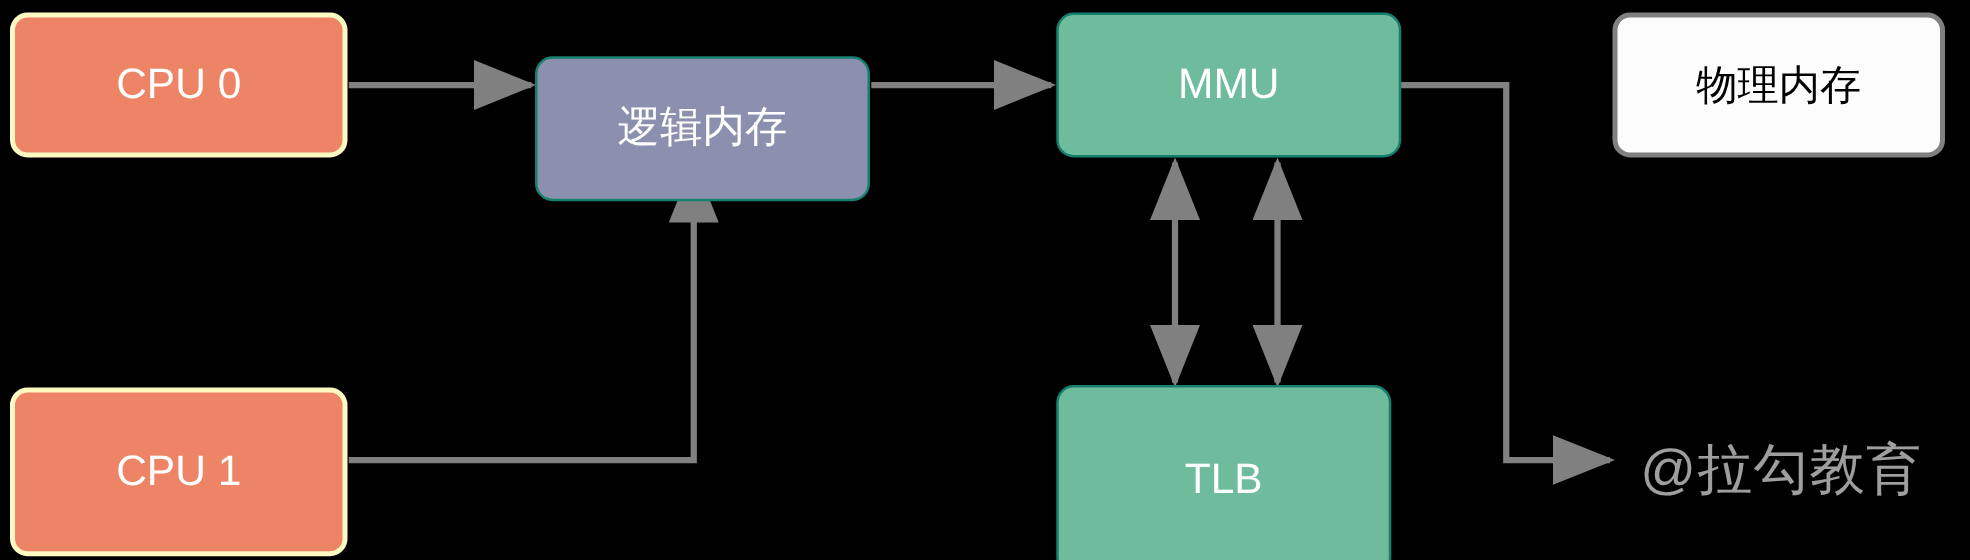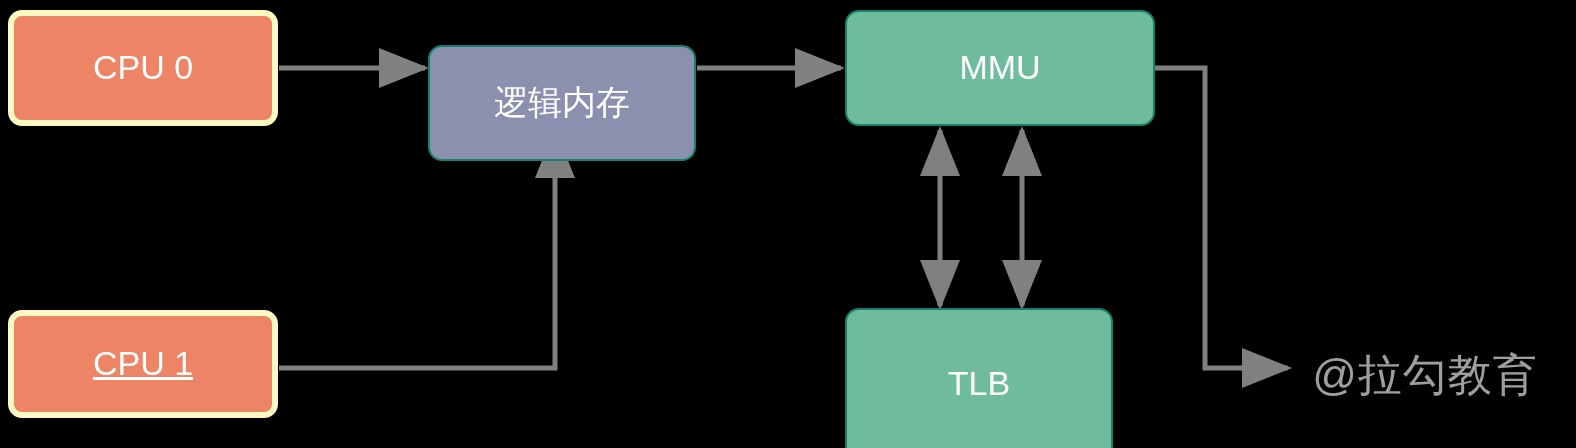--- a/index.html
+++ b/index.html
@@ -25,21 +25,21 @@
     text-align: center;
     line-height: 1.1;
     user-select: none;
   }
   .node-label {
     display: block;
     white-space: nowrap;
   }
   .n-cpu {
     background: #EC8465;
-    border: 6px solid #fef9c3;
+    border: 4px solid #fef9c3;
     color: #FFFFFF;
     font-size: 34px;
     font-weight: 400;
   }
   .n-logical {
     background: #8B90AF;
     border: 2px solid #16806E;
     color: #FFFFFF;
     font-size: 34px;
     font-weight: 400;
@@ -126,33 +126,36 @@
 
     <path d="M1022,130 L1022,306" stroke="#808080" stroke-width="5" fill="none" marker-start="url(#ahe)" marker-end="url(#ah)"></path>
 
     <path d="M1113,68 L1205,68 L1205,368 L1288,368" stroke="#808080" stroke-width="5" fill="none" marker-end="url(#ah)"></path>
   </svg>
 
   <div class="node n-cpu" style="left:8px; top:10px; width:270px; height:116px;">
     <span class="node-label">CPU 0</span>
   </div>
 
-  <div class="node n-cpu" style="left:8px; top:310px; width:270px; height:108px;text-decoration:underline;">
+  <div class="node n-cpu" style="left:8px; top:310px; width:270px; height:135px;">
     <span class="node-label">CPU 1</span>
   </div>
 
   <div class="node n-logical" style="left:428px; top:10px; width:268px; height:116px;">
     <span class="node-label">逻辑内存</span>
   </div>
 
-  <div class="node n-green" style="left:845px; top:10px; width:310px; height:116px;">
+  <div class="node n-green" style="left:845px; top:10px; width:276px; height:116px;">
     <span class="node-label">MMU</span>
   </div>
 
   <div class="node n-green" style="left:845px; top:308px; width:268px; height:152px;">
     <span class="node-label">TLB</span>
   </div>
 
+  <div class="node n-white" style="left:1290px; top:10px; width:266px; height:116px;">
+    <span class="node-label">物理内存</span>
+  </div>
 
 
   <div class="watermark" style="left:1320px; top:344px; width:210px; height:62px;">@拉勾教育</div>
 
 </div>
 
 </body></html>

